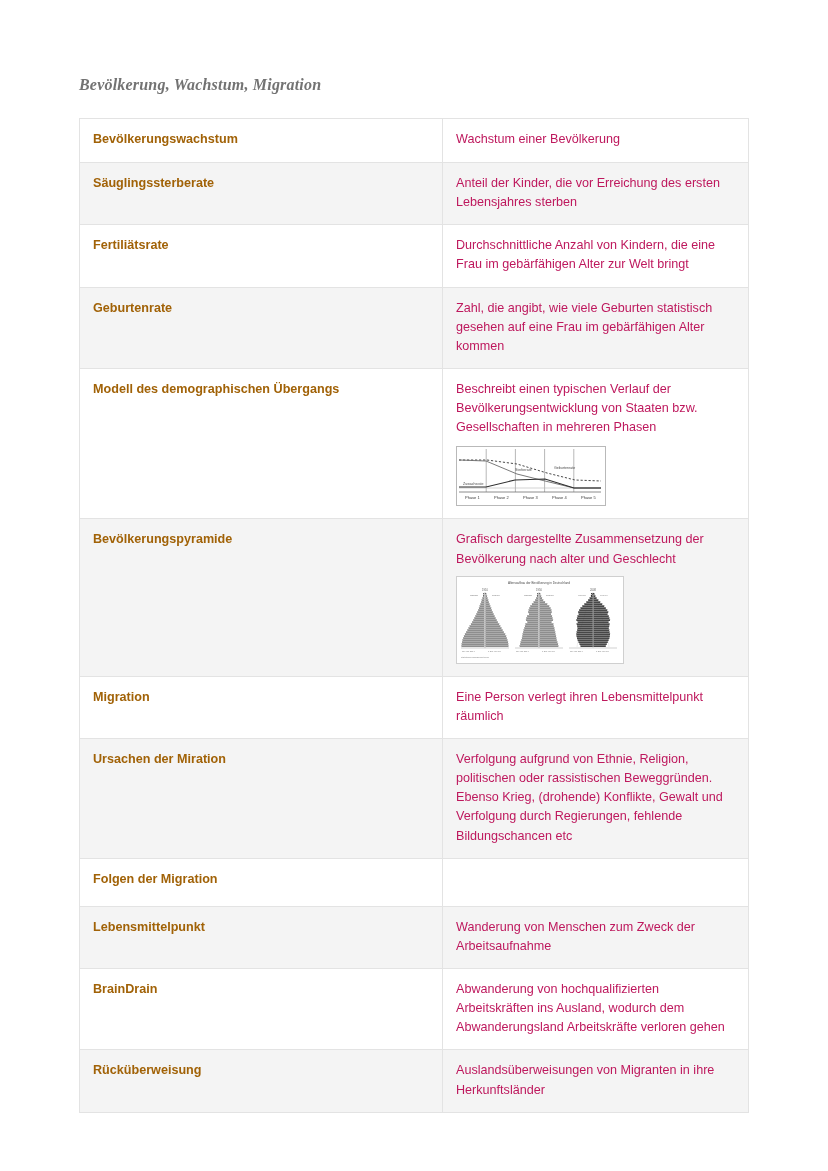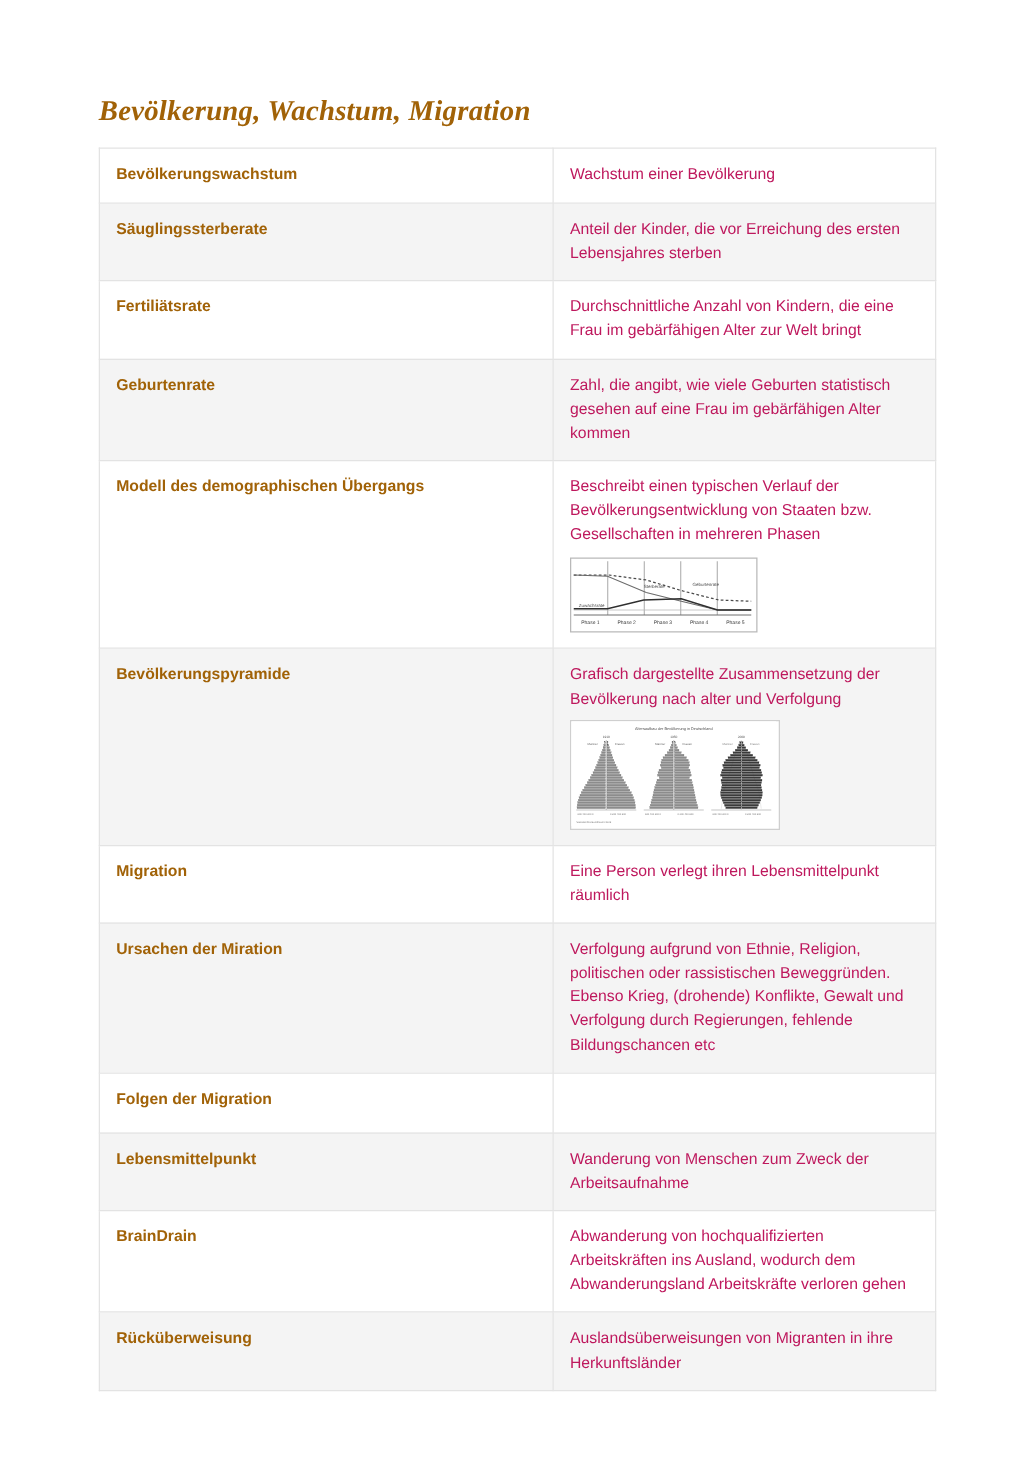--- a/index.html
+++ b/index.html
@@ -20,23 +20,23 @@
     background: #ffffff;
     overflow: hidden;
   }
   .page-title {
     position: absolute;
     left: 79px;
     top: 76px;
     font-family: "Liberation Serif", "DejaVu Serif", serif;
     font-style: italic;
     font-weight: 700;
-    font-size: 23px;
+    font-size: 16px;
     letter-spacing: 0.2px;
-    color: #a16207;
+    color: #737373;
     white-space: nowrap;
   }
   .gloss-table {
     position: absolute;
     left: 79px;
     top: 118px;
     width: 670px;
     border-collapse: collapse;
     table-layout: fixed;
   }
@@ -157,21 +157,21 @@
               <text x="95" y="52" font-family="Liberation Sans, sans-serif" font-size="4" fill="#3a3a3a">Phase 4</text>
               <text x="124" y="52" font-family="Liberation Sans, sans-serif" font-size="4" fill="#3a3a3a">Phase 5</text>
             </svg>
           </div>
         </td>
       </tr>
 
       <tr class="alt row-pyr">
         <td class="term">Bevölkerungspyramide</td>
         <td class="def">
-          <p>Grafisch dargestellte Zusammensetzung der Bevölkerung nach alter und Verfolgung</p>
+          <p>Grafisch dargestellte Zusammensetzung der Bevölkerung nach alter und Geschlecht</p>
           <div class="fig-pyr">
             <svg class="fig-svg" width="164" height="84" viewBox="0 0 164 84">
               <rect x="0" y="0" width="164" height="84" fill="#ffffff"></rect>
               <text x="82" y="7" text-anchor="middle" font-family="Liberation Sans, sans-serif" font-size="3.1" fill="#4e4e4e">Altersaufbau der Bevölkerung in Deutschland</text>
 
               <g>
                 <text x="28" y="13.5" text-anchor="middle" font-family="Liberation Sans, sans-serif" font-size="2.6" fill="#5a5a5a">1910</text>
                 <text x="13" y="19" font-family="Liberation Sans, sans-serif" font-size="2.4" fill="#6a6a6a">Männer</text>
                 <text x="35" y="19" font-family="Liberation Sans, sans-serif" font-size="2.4" fill="#6a6a6a">Frauen</text>
 

